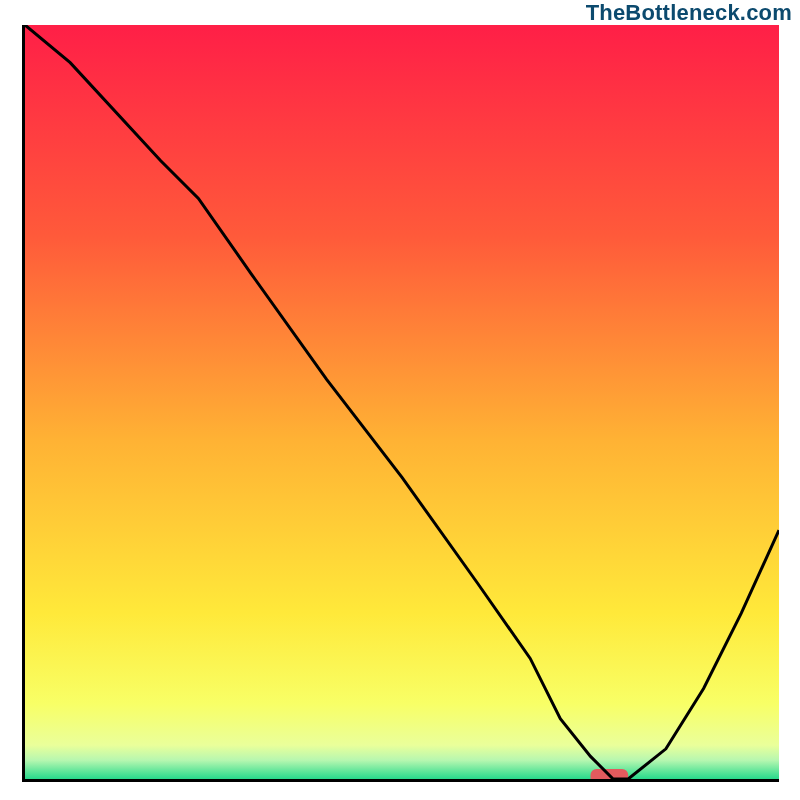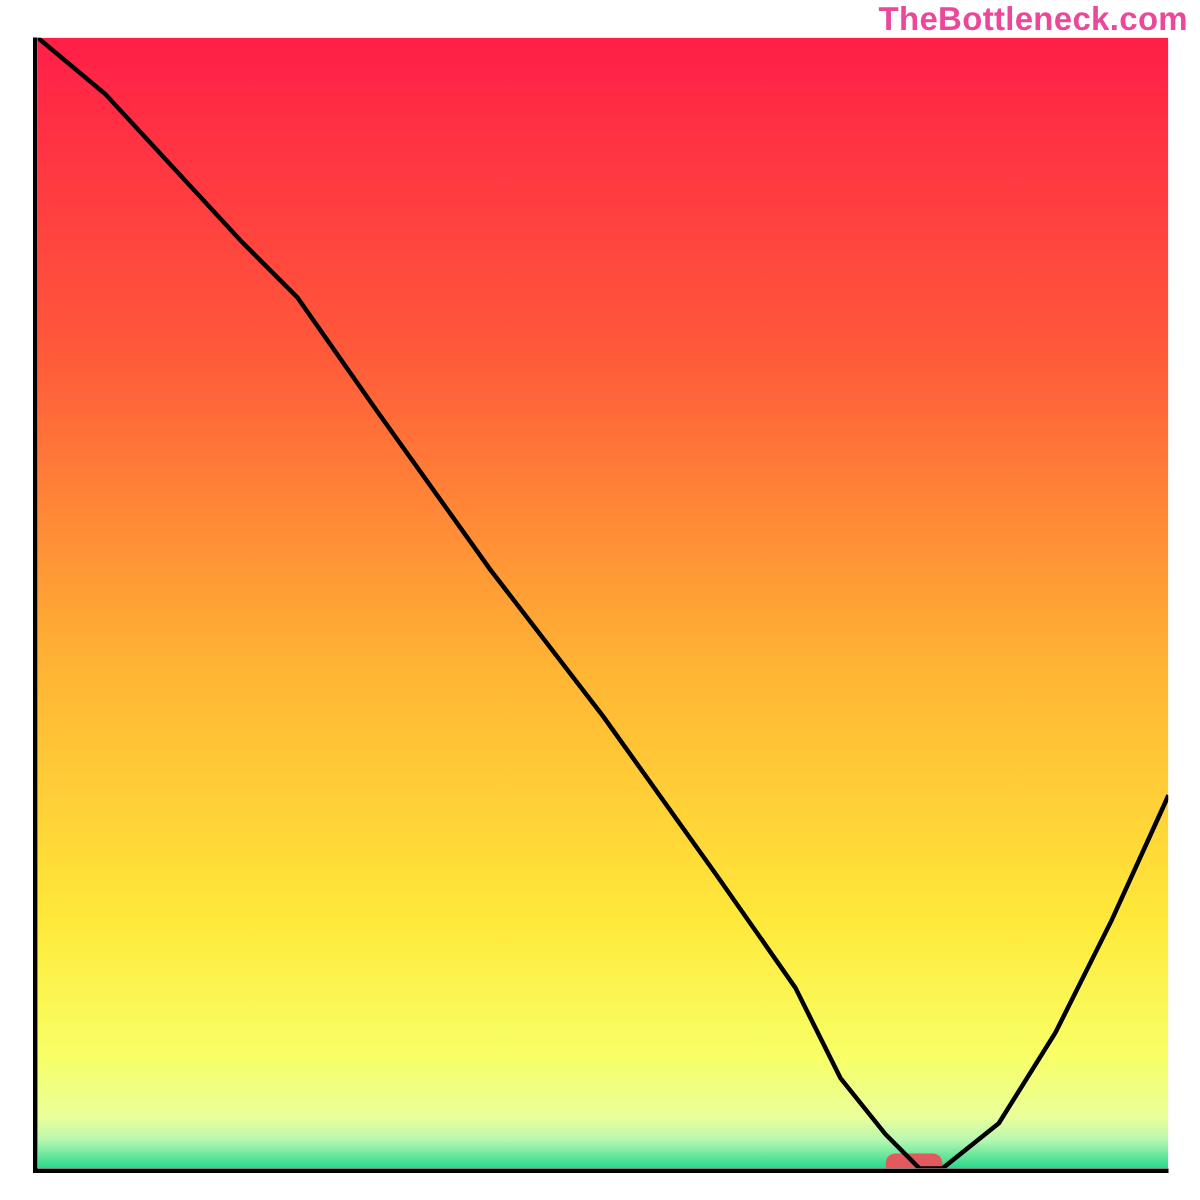--- a/index.html
+++ b/index.html
@@ -16,21 +16,21 @@
     width: 800px;
     height: 800px;
     background: #ffffff;
   }
   .watermark {
     position: absolute;
     top: 0;
     right: 8px;
     font-size: 22px;
     font-weight: 600;
-    color: #ec4899;
+    color: #0c4a6e;
     letter-spacing: 0.2px;
     z-index: 20;
   }
   .plot-area {
     position: absolute;
     left: 22px;
     top: 25px;
     width: 757px;
     height: 757px;
     

